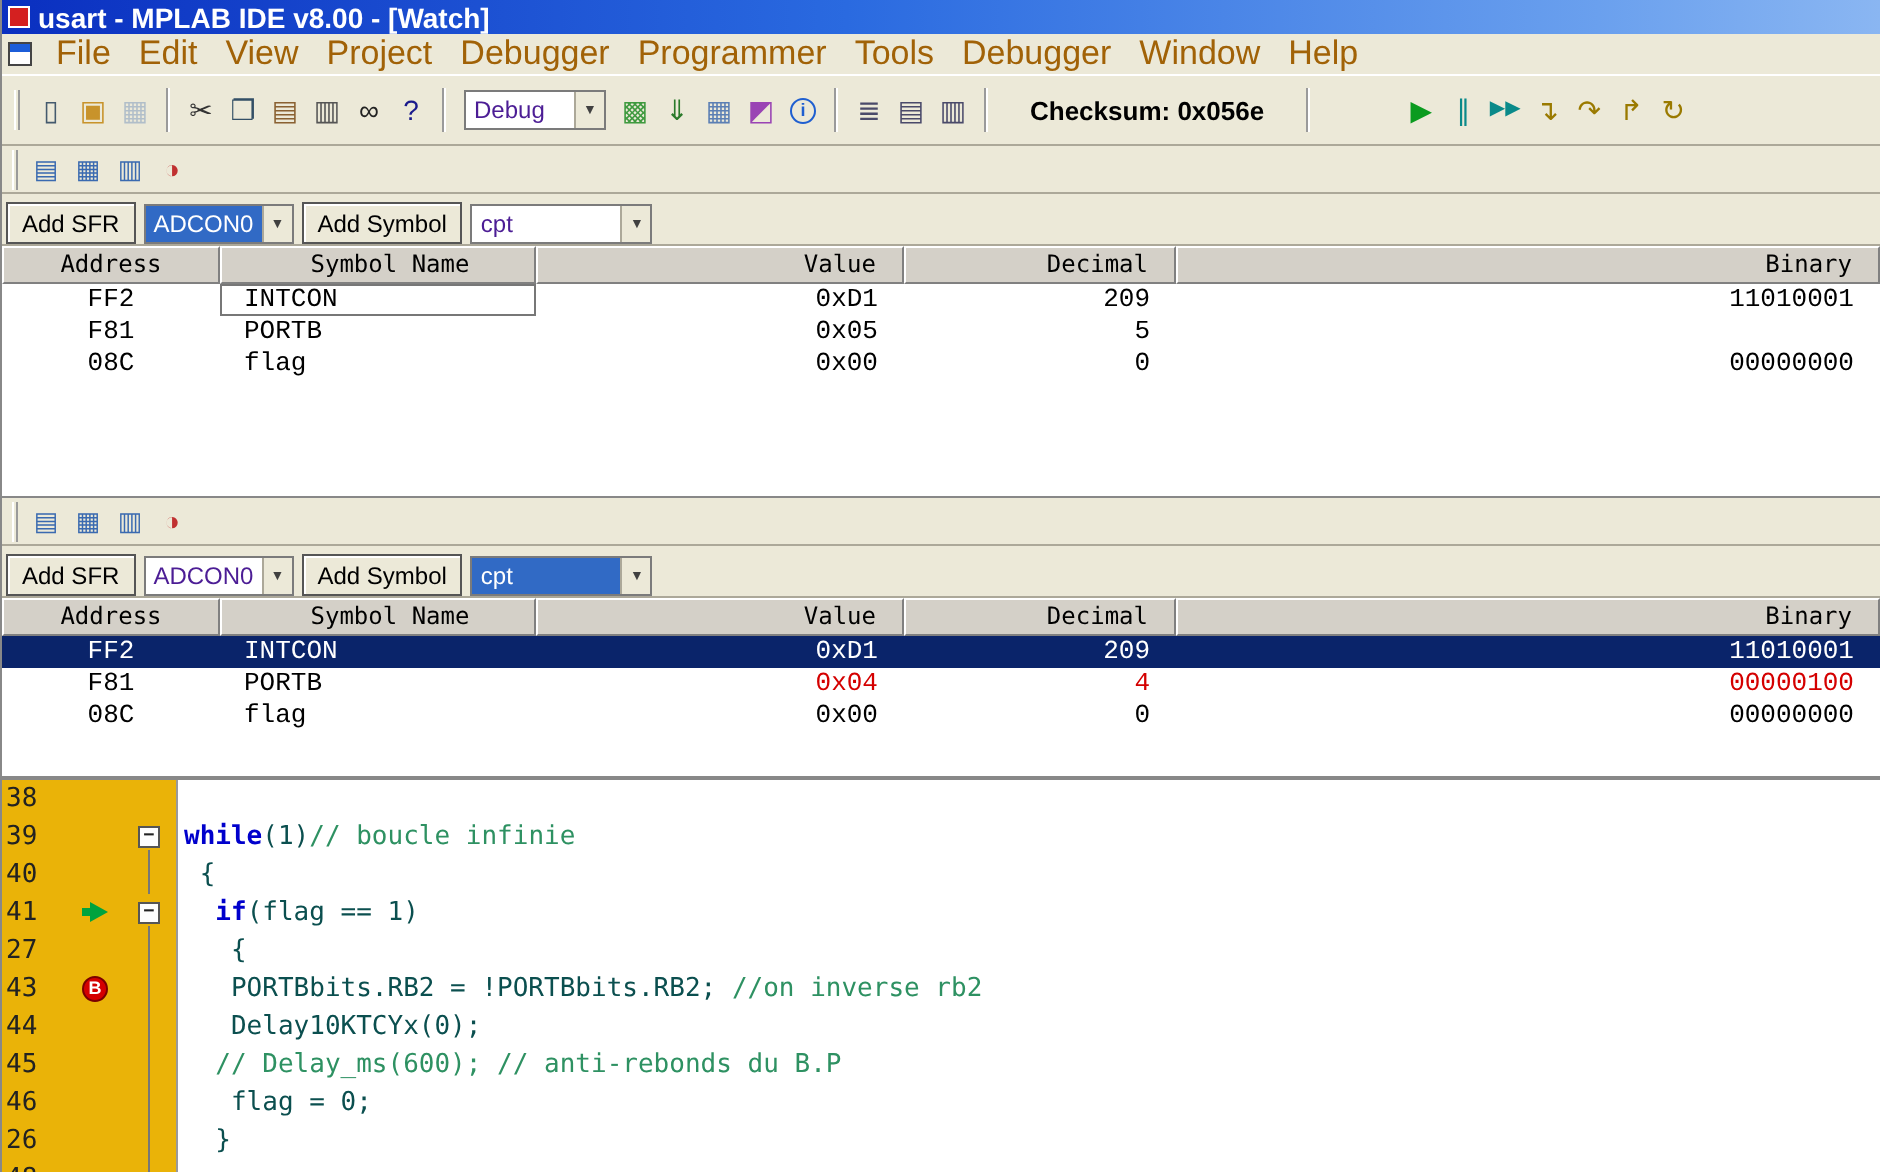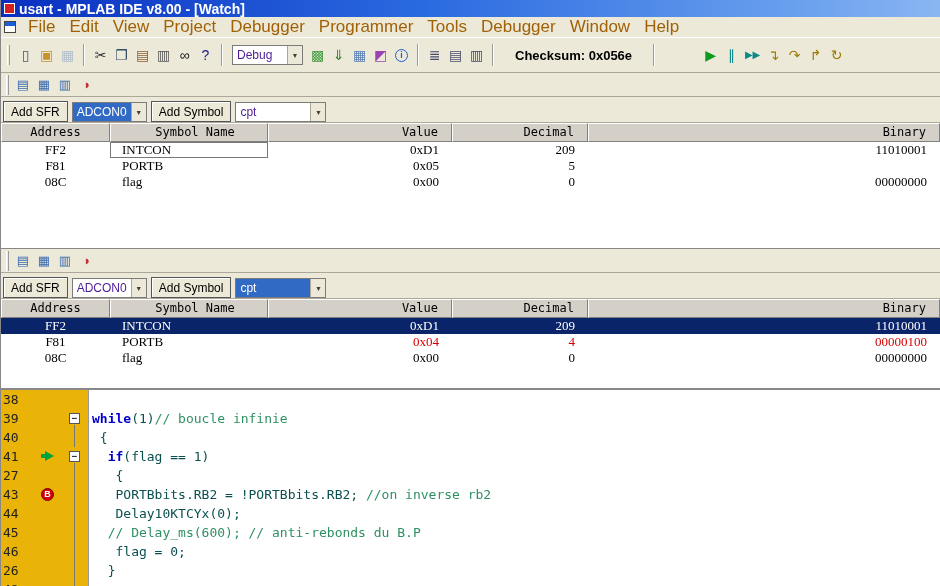--- a/index.html
+++ b/index.html
@@ -37,21 +37,21 @@
   
   .watch{background:#fff;border-bottom:1px solid #888;overflow:hidden}
   #watch1{height:176px}
   #watch2{height:140px}
   .wtb{height:24px;background:#ECE9D8;border-bottom:1px solid #aca899;display:flex;align-items:center;padding-left:3px}
   .wtbi{width:18px;height:18px;display:inline-flex;align-items:center;justify-content:center;font-size:13px;margin-right:3px}
   .wctl{height:26px;background:#ECE9D8;display:flex;align-items:flex-end;padding-left:2px;border-bottom:1px solid #aca899}
   .btn{font-size:12px;height:21px;padding:0 7px;background:#ECE9D8;border:1px solid #555;box-shadow:inset 1px 1px 0 #fff;white-space:nowrap}
   .whead,.wrow{display:grid;grid-template-columns:109px 158px 184px 136px 1fr}
   .hcell{height:19px;line-height:17px;background:#D4D0C8;border:1px solid #808080;border-top-color:#fff;border-left-color:#fff;font-family:"DejaVu Sans Mono",monospace;font-size:12px;text-align:center;color:#000;overflow:hidden}
-  .wcell{height:16px;line-height:16px;font-family:Liberation Serif, serif;font-size:13px;color:#000;background:#fff;overflow:hidden;white-space:nowrap}
+  .wcell{height:16px;line-height:16px;font-family:Liberation Mono, monospace;font-size:13px;color:#000;background:#fff;overflow:hidden;white-space:nowrap}
   .c0{text-align:center}
   .c1{padding-left:12px}
   .c2,.c3,.c4{text-align:right;padding-right:13px}
   .wrow.sel .wcell{background:#0A246A;color:#fff}
   .wrow.chg .c2,.wrow.chg .c3,.wrow.chg .c4{color:#d40000}
   .wcell.focus{box-shadow:inset 0 0 0 1px #777}
 
   
   #editor{height:197px;border-top:1px solid #888;overflow:hidden;background:#fff}
   .eline{display:flex;height:19px}

